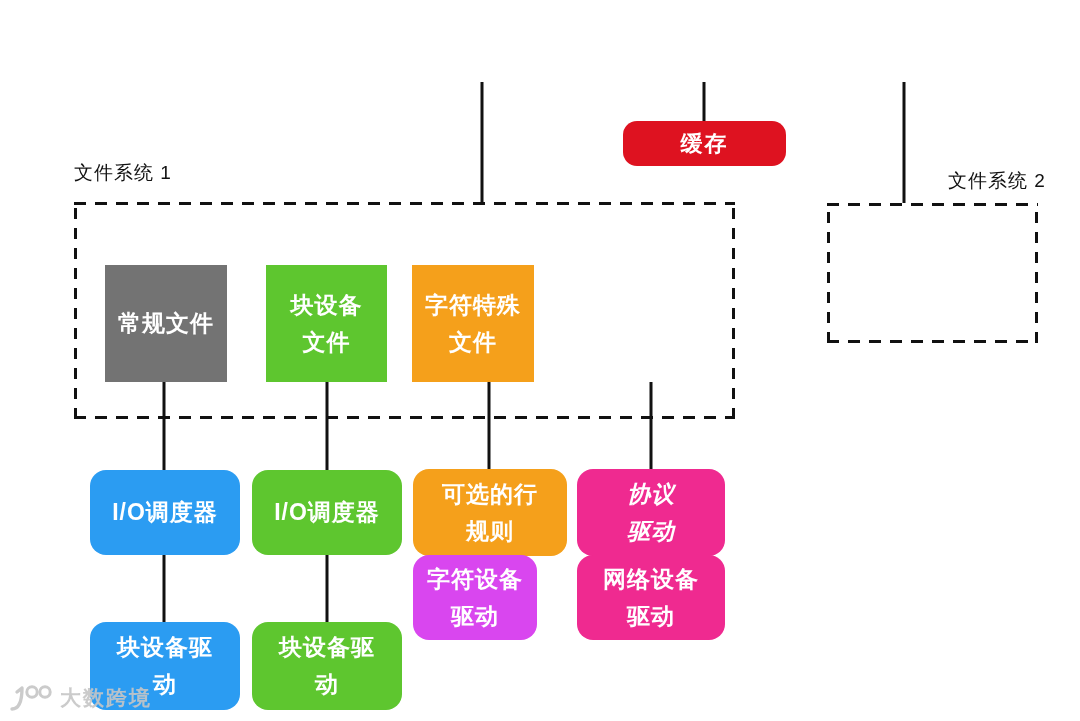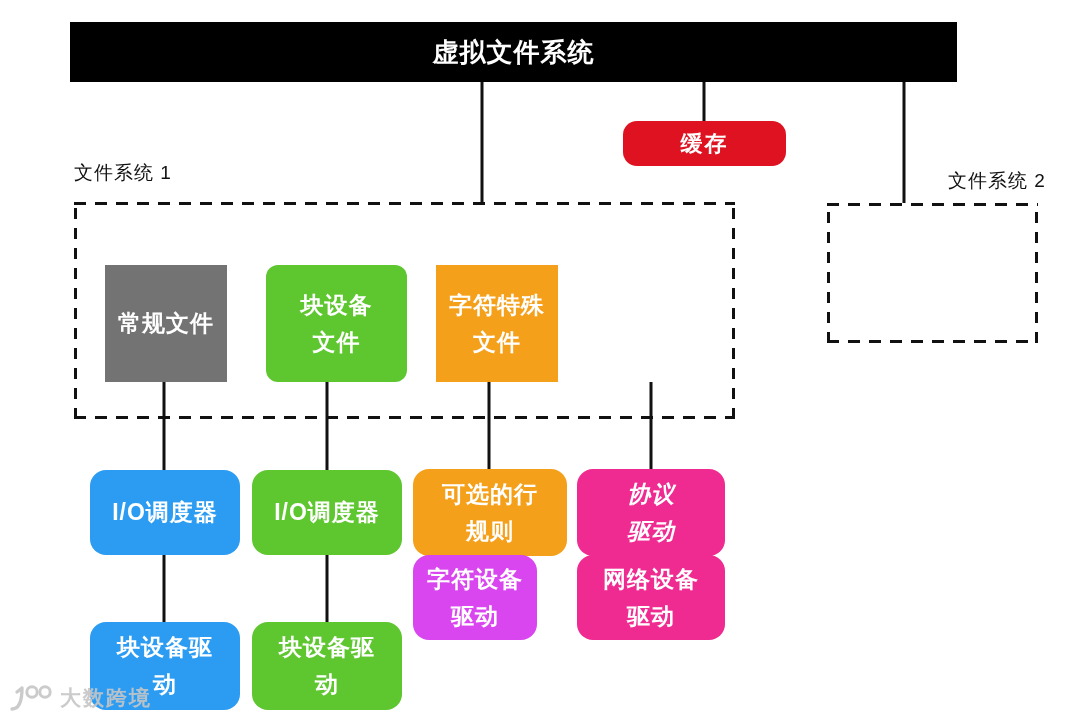--- a/index.html
+++ b/index.html
@@ -44,40 +44,37 @@
     position:absolute;left:8px;top:683px;display:flex;align-items:center;gap:6px;
     color:#c6c6c6;font-size:21px;font-weight:bold;letter-spacing:2px;opacity:.9;
   }
   .wm svg{display:block;}
 </style>
 </head>
 <body>
 
 <div class="canvas">
 
-  <div class="bar" style="background-color: rgb(0, 0, 0);">
-    <span>虚拟文件系统</span>
-  </div>
 
   <div class="vline" style="left:482px;top:82px;height:120px"></div>
   <div class="vline" style="left:704px;top:82px;height:39px"></div>
   <div class="vline" style="left:904px;top:82px;height:121px"></div>
 
   <div class="cache" style="background-color: rgb(222, 18, 32);">缓存</div>
 
   <div class="grouplabel" style="left:74px;top:160px">文件系统 1</div>
   <div class="dashed" style="left:74px;top:202px;width:661px;height:217px"></div>
 
   <div class="grouplabel" style="left:948px;top:168px">文件系统 2</div>
   <div class="dashed" style="left:827px;top:203px;width:211px;height:140px"></div>
 
   <div class="node sq" style="left: 105px; width: 122px; background-color: #737373;">常规文件</div>
-  <div class="node sq" style="left: 266px; width: 141px; background-color: rgb(94, 198, 47); border-radius: 12px;">块设备
+  <div class="node sq" style="left: 266px; width: 121px; background-color: rgb(94, 198, 47);">块设备
 文件</div>
-  <div class="node sq" style="left: 436px; width: 122px; background-color: rgb(245, 160, 27);">字符特殊
+  <div class="node sq" style="left: 412px; width: 122px; background-color: rgb(245, 160, 27);">字符特殊
 文件</div>
 
   <div class="vline" style="left:164px;top:382px;height:88px"></div>
   <div class="vline" style="left:327px;top:382px;height:88px"></div>
   <div class="vline" style="left:489px;top:382px;height:88px"></div>
   <div class="vline" style="left:651px;top:382px;height:88px"></div>
 
   <div class="node rnd row-mid" style="left: 90px; width: 150px; background-color: rgb(43, 156, 242);">I/O调度器</div>
   <div class="node rnd row-mid" style="left: 252px; width: 150px; background-color: rgb(94, 198, 47);">I/O调度器</div>
   <div class="node rnd row-stack1" style="left: 413px; width: 154px; background-color: rgb(245, 160, 27);">可选的行

